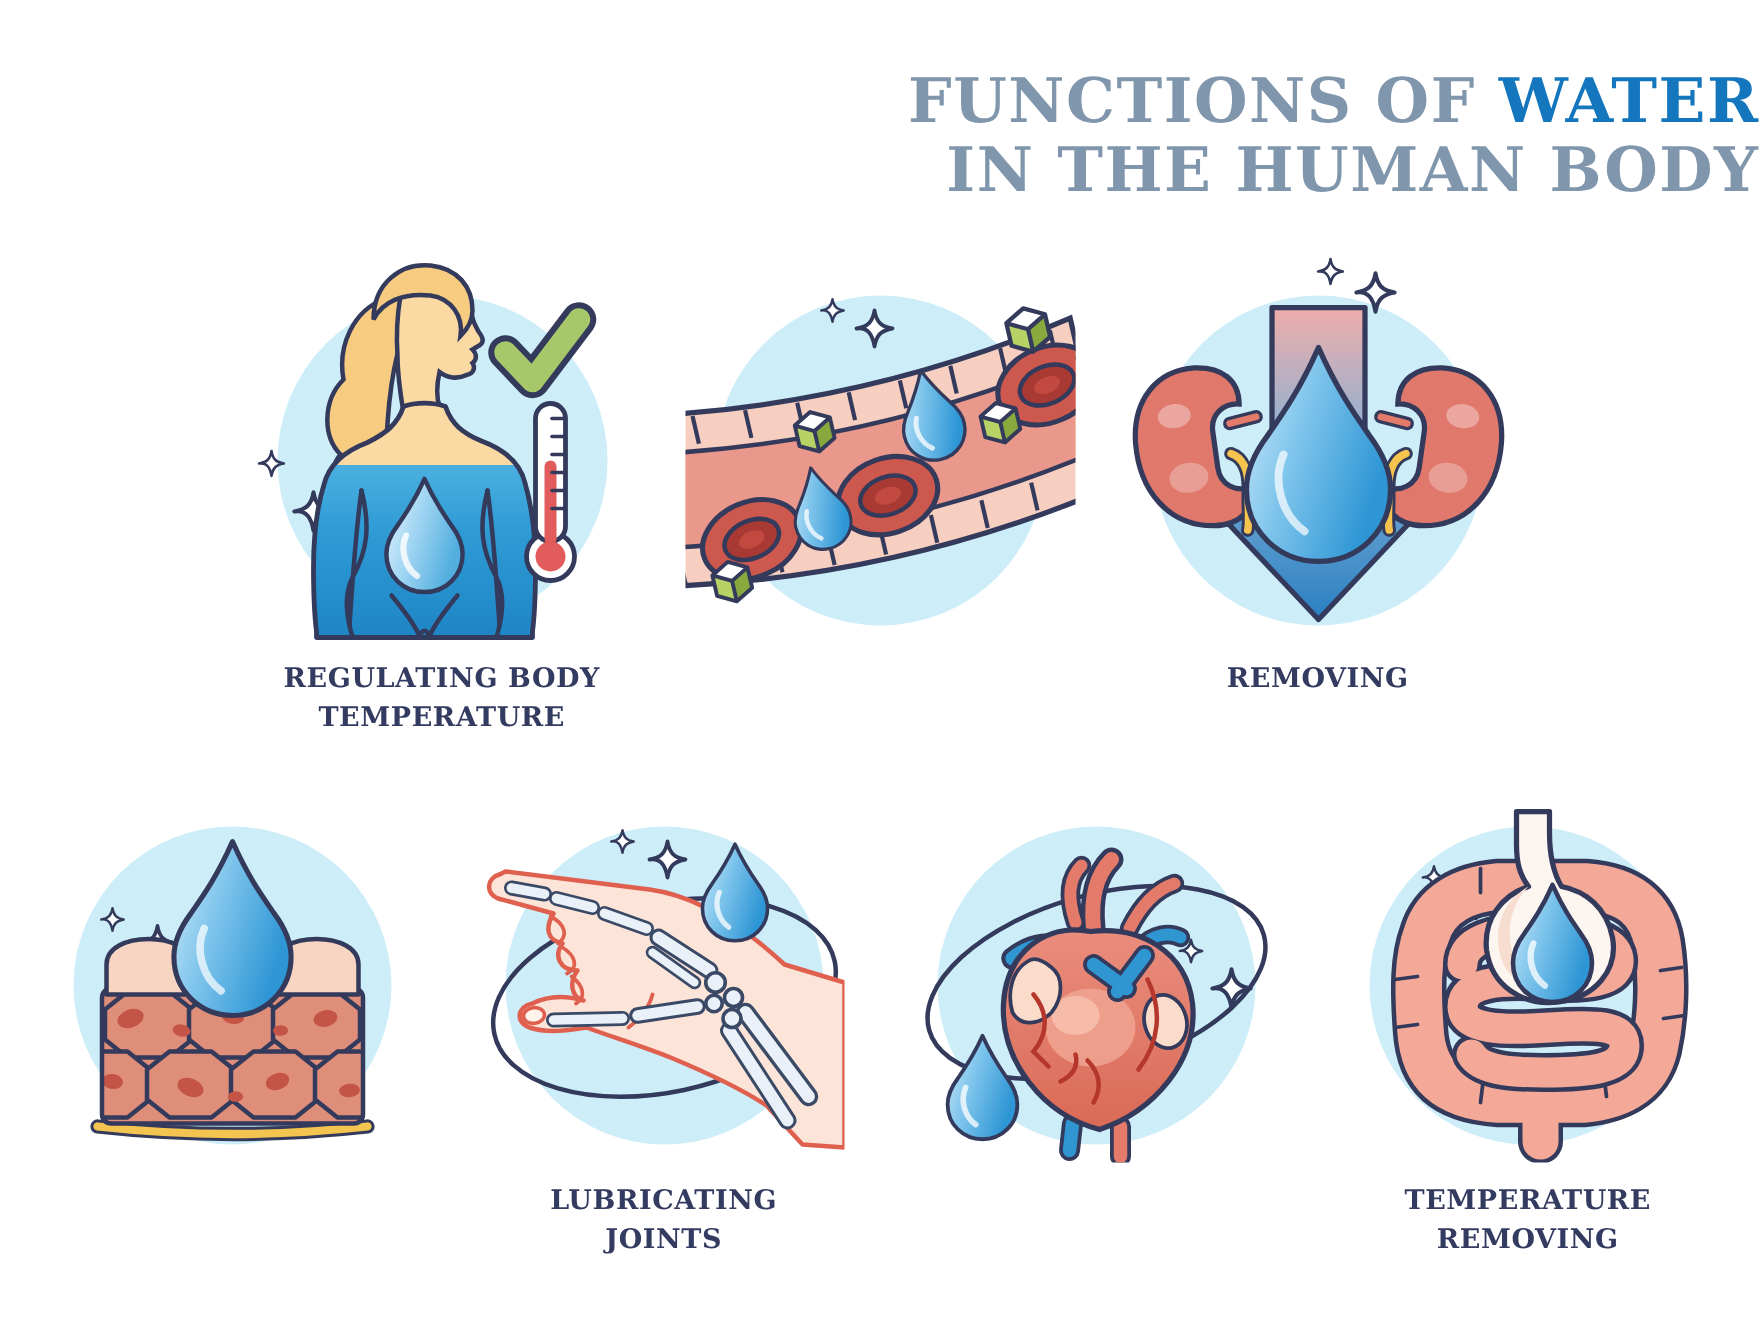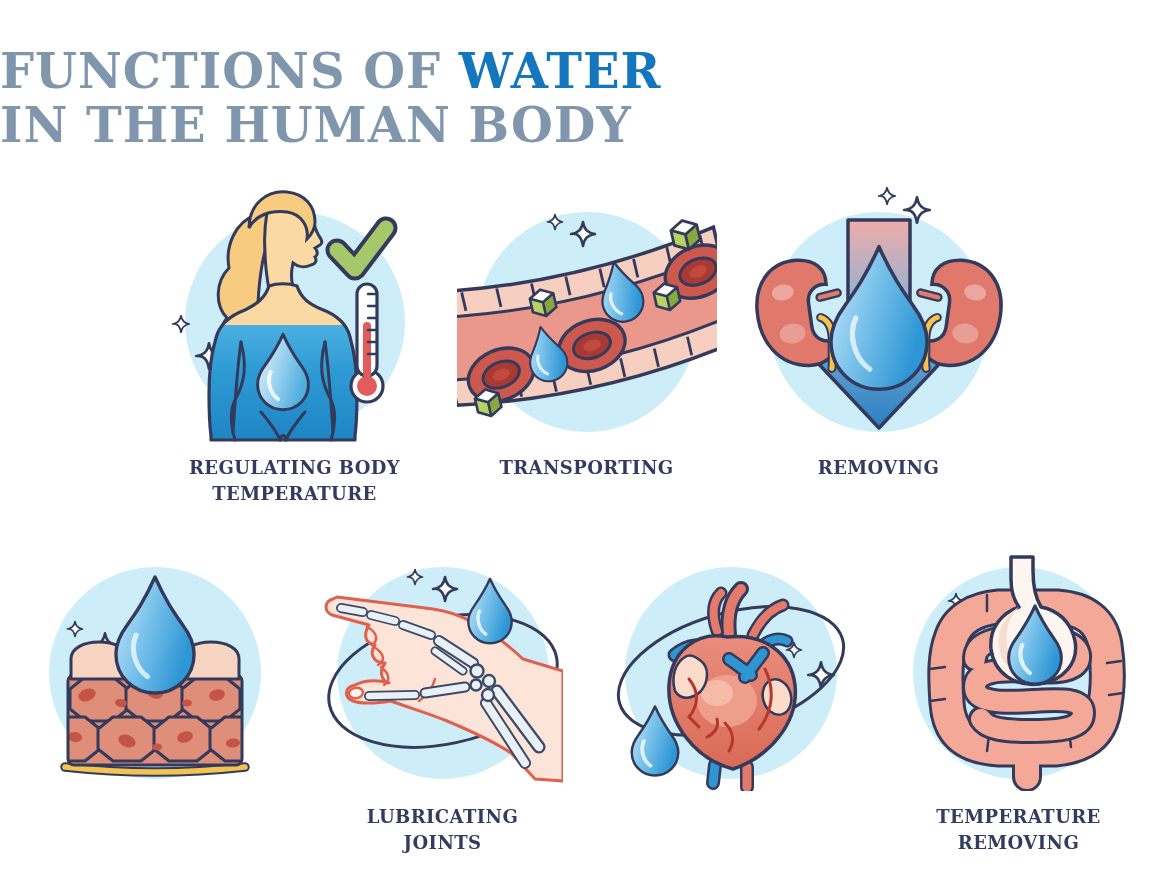--- a/index.html
+++ b/index.html
@@ -1,19 +1,19 @@
 <!DOCTYPE html>
 <html><head>
 <meta charset="utf-8">
 <style>
   html,body{margin:0;padding:0;}
   body{width:1173px;height:894px;background:#ffffff;overflow:hidden;}
   .page{position:relative;width:1173px;height:894px;background:#ffffff;
         font-family:"DejaVu Serif","Liberation Serif",serif;}
-  .title{margin:0;padding-top:44px;text-align:left;font-size:48px;line-height:1.13;
+  .title{margin:0;padding-top:44px;text-align:right;font-size:41px;line-height:1.13;
          font-weight:bold;letter-spacing:1px;color:#8096ac;}
   .title .hl{color:#1477bd;}
   .row{display:flex;justify-content:center;align-items:flex-start;}
   .row-1{margin-top:22px;}
   .row-2{margin-top:44px;}
   .row-1 .item{width:292px;}
   .row-2 .item{width:288px;}
   .item{display:flex;flex-direction:column;align-items:center;margin:0;padding:0;}
   .art{display:block;line-height:0;}
   .label{margin-top:13px;text-align:center;font-size:18px;font-weight:bold;
@@ -166,21 +166,20 @@
             <use href="#drop" transform="translate(84,170) scale(0.6)"></use>
             <use href="#drop" transform="translate(170,126) scale(0.66)"></use>
             <use href="#cube" transform="translate(92,120)"></use>
             <use href="#cube" transform="translate(214,142)"></use>
             <use href="#cube" transform="translate(246,86) scale(1.1)"></use>
             <use href="#cube" transform="translate(16,205)"></use>
           </g>
         </svg>
       </div>
       <figcaption class="label">
-        <span>TRANSPORTING</span>
       </figcaption>
     </figure>
 
     <figure class="item">
       <div class="art">
         <svg width="260" height="268" viewBox="0 0 260 268">
           <defs>
             <linearGradient id="arrowG" gradientUnits="userSpaceOnUse" x1="0" y1="46" x2="0" y2="254">
               <stop offset="0" stop-color="#efadaa"></stop>
                 <stop offset="0.45" stop-color="#85b2d8"></stop>

